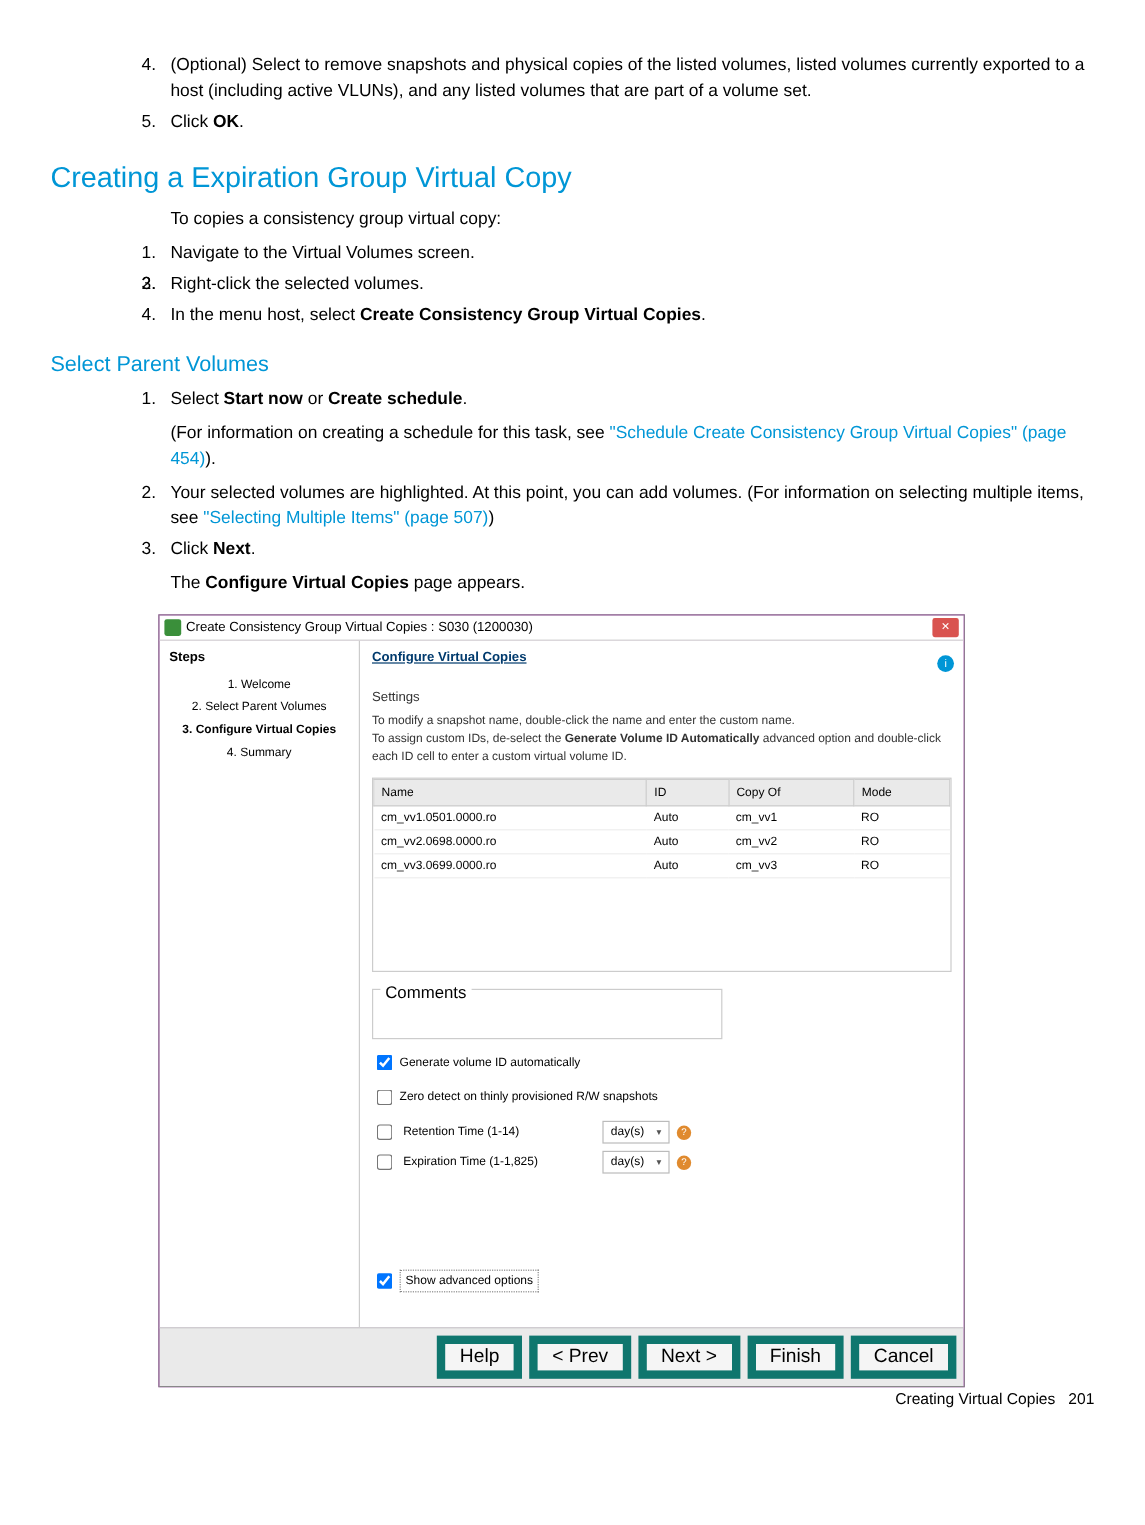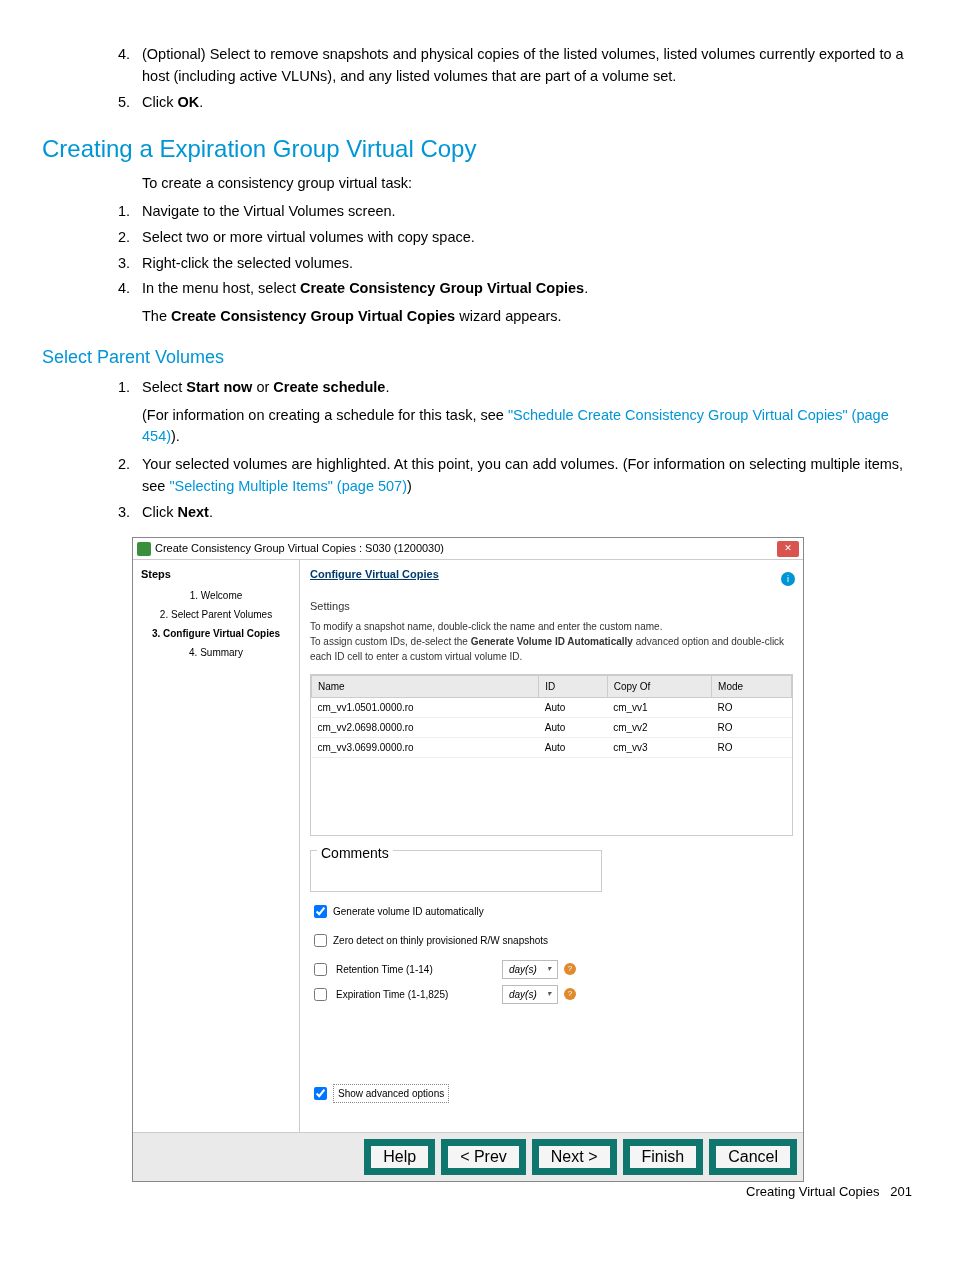--- a/index.html
+++ b/index.html
@@ -50,21 +50,21 @@
   .info-ico { position:absolute; top:12px; right:8px; width:14px; height:14px; border-radius:50%; background:#0096d6; color:#fff; text-align:center; line-height:14px; font-size:9px; }
   table.tbl { width:100%; border-collapse:collapse; font-size:10px; }
   table.tbl th { background:#eaeaea; border:1px solid #ccc; padding:3px 6px; font-weight:normal; text-align:left; }
   table.tbl td { border-bottom:1px solid #eee; padding:2px 6px; }
   .tbl-holder { border:1px solid #ccc; height:160px; overflow:auto; }
   .comments-box { margin-top:14px; border:1px solid #ccc; height:40px; width:60%; position:relative; }
   .comments-box .lbl { position:relative; top:-8px; left:6px; background:#fff; padding:0 4px; font-size:14px; }
   .chk-row { margin:10px 0; font-size:10px; display:flex; align-items:center; }
   .chk-row input[type=checkbox] { margin-right:6px; }
   .time-row { margin:6px 0; display:flex; align-items:center; gap:6px; font-size:10px; }
-  .time-row .field { border:1px solid #bbb; background:#fff; padding:1px 6px; width:42px; text-align:left; display:flex; justify-content:space-between; align-items:center;font-style:italic; }
+  .time-row .field { border:1px solid #bbb; background:#fff; padding:1px 6px; width:42px; text-align:left; display:flex; justify-content:space-between; align-items:center; }
   .time-row .dd::after { content:"▾"; font-size:8px; color:#555; margin-left:2px;}
   .q-ico { display:inline-block; width:12px; height:12px; border-radius:50%; background:#e08a2e; color:#fff; text-align:center; line-height:12px; font-size:8px; }
   .adv-chk { margin-top:80px; }
   .adv-chk .dotted { border:1px dotted #888; padding:1px 4px; }
   .wiz-footer { background:#eaeaea; border-top:1px solid #ccc; padding:6px; display:flex; justify-content:flex-end; gap:6px; }
   .wiz-btn { border:7px solid #0f766e; background:#f5f5f5; padding:2px 12px; font-size:16px; }
   .page-footer { text-align:right; font-size:13px; }
 </style>
 </head>
 <body>
@@ -76,52 +76,52 @@
       <span class="marker">4.</span>
       <span>(Optional) Select to remove snapshots and physical copies of the listed volumes, listed volumes currently exported to a host (including active VLUNs), and any listed volumes that are part of a volume set.</span>
     </li>
     <li>
       <span class="marker">5.</span>
       <span>Click </span><b>OK</b><span>.</span>
     </li>
   </ol>
 
   <h2 class="section">Creating a Expiration Group Virtual Copy</h2>
-  <div class="indent-block">To create a consistency group virtual task:</div>
+  <div class="indent-block">To copies a consistency group virtual copy:</div>
 
   <ol class="num">
     <li><span class="marker">1.</span><span>Navigate to the Virtual Volumes screen.</span></li>
-    <li><span class="marker">2.</span><span>Select two or more virtual volumes with copy space.</span></li>
+    <li><span class="marker">2.</span></li>
     <li><span class="marker">3.</span><span>Right-click the selected volumes.</span></li>
     <li>
       <span class="marker">4.</span>
       <span>In the menu host, select </span><b>Create Consistency Group Virtual Copies</b><span>.</span>
-      <div class="indent-block-sub">
-        <span>The </span><b>Create Consistency Group Virtual Copies</b><span> wizard appears.</span>
-      </div>
     </li>
   </ol>
 
   <h3 class="subsection">Select Parent Volumes</h3>
 
   <ol class="num">
     <li>
       <span class="marker">1.</span>
       <span>Select </span><b>Start now</b><span> or </span><b>Create schedule</b><span>.</span>
       <div class="indent-block-sub">
         <span>(For information on creating a schedule for this task, see </span><a class="link">"Schedule Create Consistency Group Virtual Copies" (page 454)</a><span>).</span>
       </div>
     </li>
     <li>
       <span class="marker">2.</span>
       <span>Your selected volumes are highlighted. At this point, you can add volumes. (For information on selecting multiple items, see </span><a class="link">"Selecting Multiple Items" (page 507)</a><span>)</span>
     </li>
     <li>
       <span class="marker">3.</span>
       <span>Click </span><b>Next</b><span>.</span>
+      <div class="indent-block-sub">
+        <span>The </span><b>Configure Virtual Copies</b><span> page appears.</span>
+      </div>
     </li>
   </ol>
 
   <div class="wiz-wrap">
     <div class="wiz-title">
       <span class="g-ico"></span>
       <span class="txt">Create Consistency Group Virtual Copies : S030 (1200030)</span>
       <span class="close">✕</span>
     </div>
     <div class="wiz-body">

